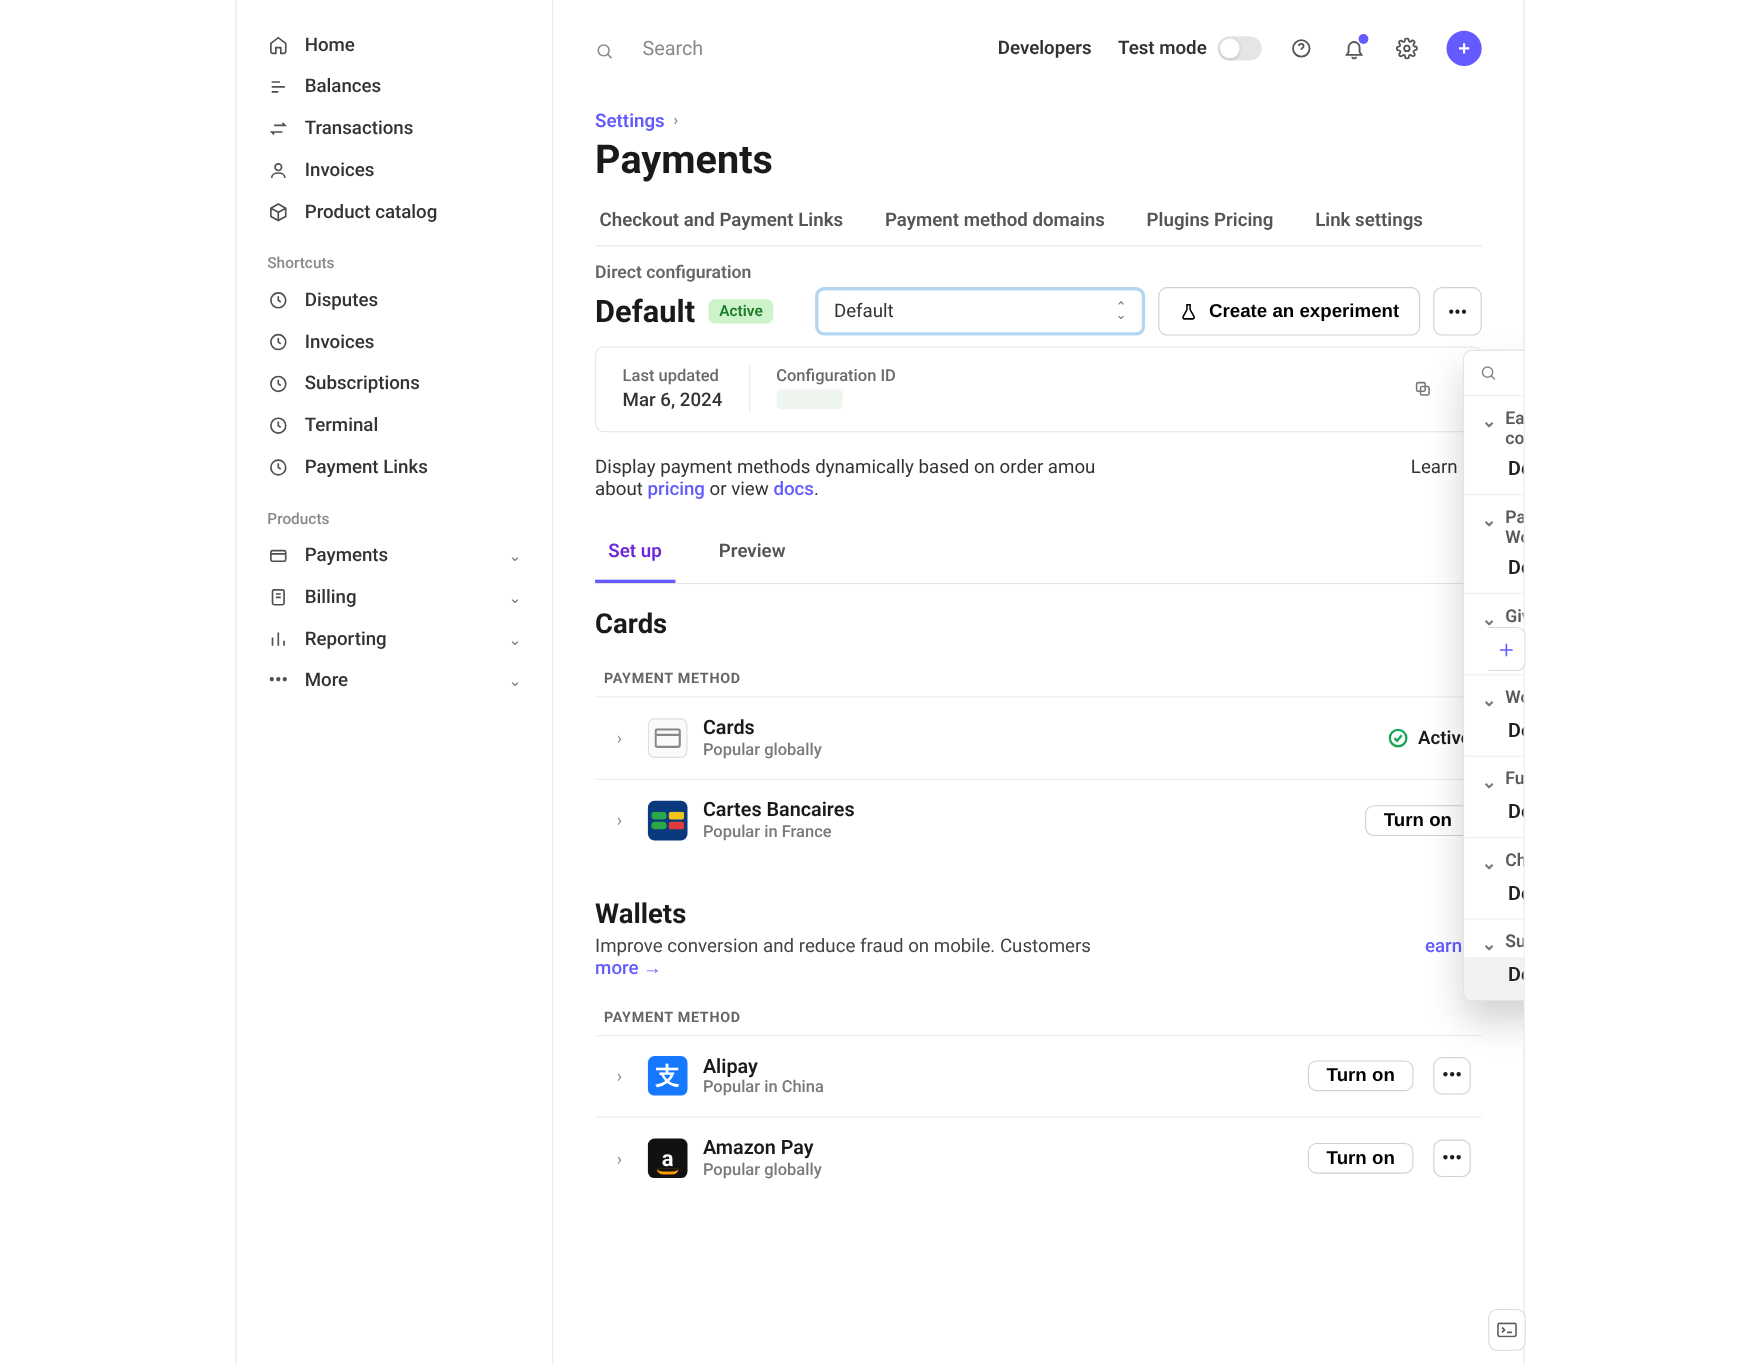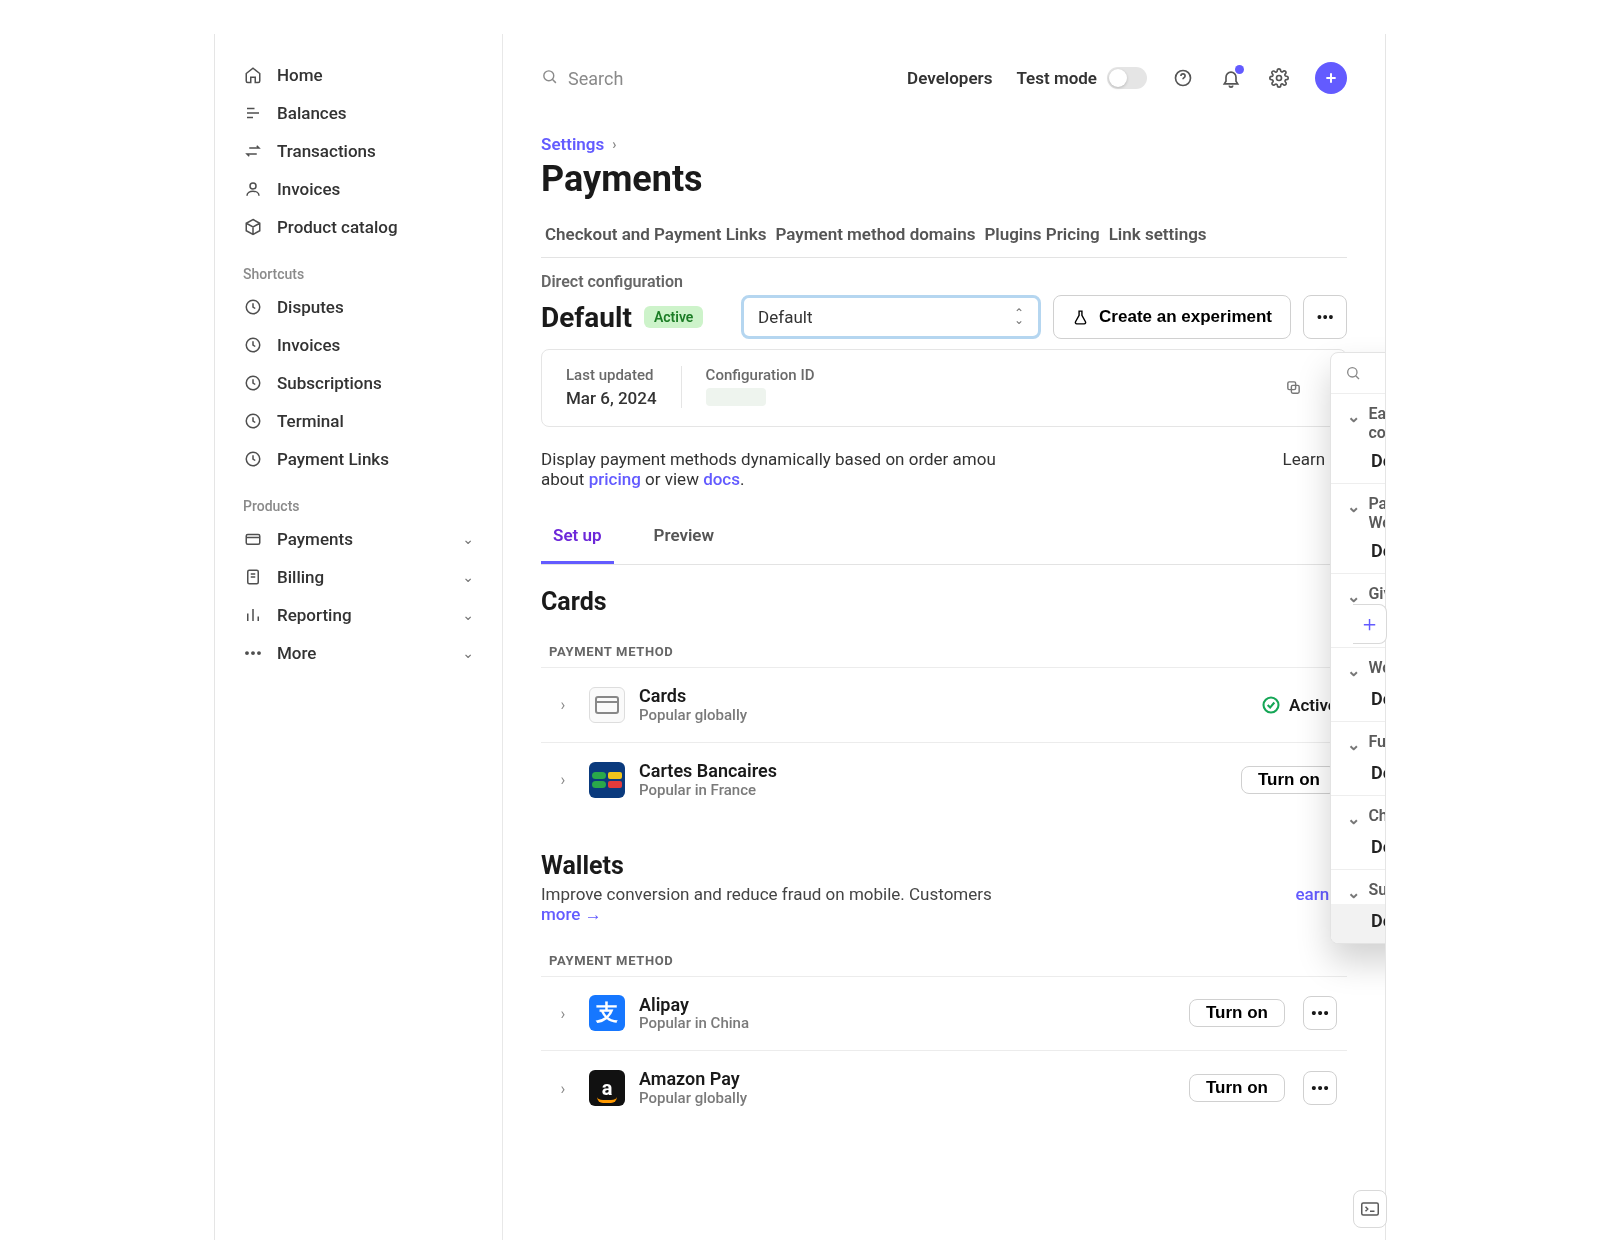--- a/index.html
+++ b/index.html
@@ -12,21 +12,20 @@
   position: relative;
 }
 
 
 .app-frame {
   position: absolute;
   top: 0; bottom: 0; left: 214px; right: 214px;
   border-left: 1px solid #e5e5e5;
   border-right: 1px solid #e5e5e5;
   display: flex;
-  margin-top: 34px;
 }
 
 
 .sidebar {
   width: 288px;
   padding: 22px 18px;
   border-right: 1px solid #e8e8e8;
   overflow: hidden;
   flex-shrink: 0;
 }
@@ -47,21 +46,21 @@
 .main {
   flex: 1;
   padding: 28px 38px 0 38px;
   overflow: hidden;
   position: relative;
 }
 
 
 .topbar { display: flex; align-items: center; gap: 20px; margin-bottom: 40px; }
 .search {
-  display: inline-flex; align-items: flex-start; gap: 10px;
+  display: inline-flex; align-items: flex-end; gap: 26px;
   color: #8a8a8a; font-size: 18px; font-weight: 400;
 }
 .top-right { margin-left: auto; display:flex; align-items:center; gap: 24px;}
 .top-link { font-size: 17px; font-weight: 600; color:#333; cursor:pointer; }
 .toggle-pill {
   width: 40px; height: 22px; border-radius: 11px; background:#e5e5e5; position:relative;
 }
 .toggle-pill::after{
   content:""; position:absolute; left:2px; top:2px; width:18px; height:18px; background:#fff;
   border-radius:50%; box-shadow: 0 1px 3px rgba(0,0,0,.2);
@@ -72,21 +71,21 @@
   width:32px; height:32px; border-radius:50%; background:#635bff;
   display:flex; align-items:center; justify-content:center; color:#fff; cursor:pointer;
 }
 
 
 .crumb { color:#635bff; font-weight:600; font-size:17px; display:inline-flex; align-items:center; gap:8px; margin-bottom:4px; cursor:pointer;}
 .crumb .chev { color:#888; font-size:14px;}
 .page-title { font-size:36px; font-weight:700; margin-bottom:16px;}
 
 
-.tabs { display:flex; gap: 1px; border-bottom: 1px solid #e3e3e3; align-items:center; }
+.tabs { display:flex; gap: 30px; border-bottom: 1px solid #e3e3e3; align-items:center; }
 .tab { font-size:17px; font-weight:600; color:#555; padding: 8px 4px 13px 4px; cursor:pointer;}
 .tab.active {
   color:#635bff; border:2px solid #ec5b33; border-radius:8px; padding:6px 14px 6px 14px;
   position:relative; top:-3px;
 }
 
 
 .dc-label { font-size:16px; color:#666; font-weight:600; margin-top:14px; }
 .config-row { display:flex; align-items:center; gap:12px; margin-top:4px; }
 .config-title { font-size:28px; font-weight:700; }

